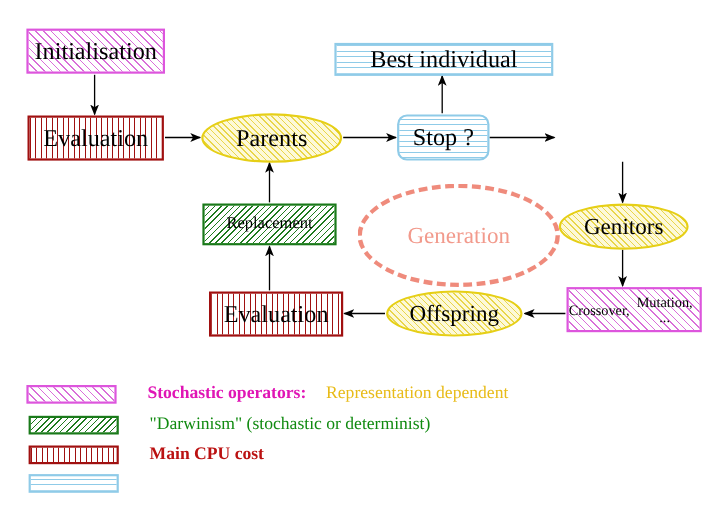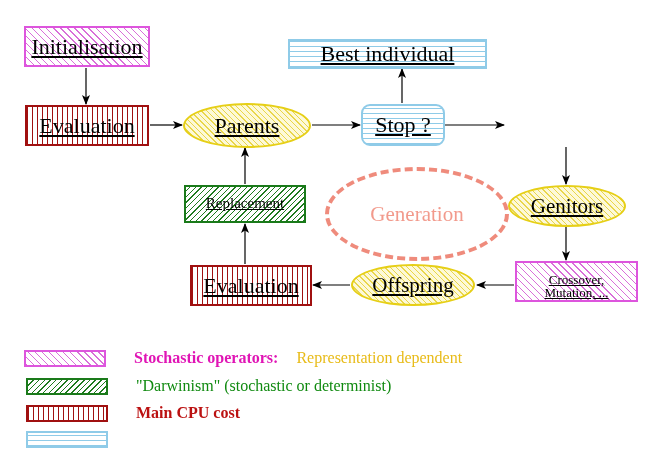--- a/index.html
+++ b/index.html
@@ -1,21 +1,21 @@
 <!DOCTYPE html>
 <html><head>
 <meta charset="utf-8">
 <style>
   html,body{margin:0;padding:0;background:#ffffff;}
   body{width:662px;height:471px;position:relative;overflow:hidden;
        font-family:"Liberation Serif",serif;color:#000;}
   #canvas{position:absolute;left:0;top:0;width:662px;height:471px;}
 
   .node{position:absolute;box-sizing:border-box;display:flex;align-items:center;
-        justify-content:center;text-align:center;line-height:1.05;text-decoration:underline;}
+        justify-content:center;text-align:center;line-height:1.05;}
   .node span{position:relative;z-index:3;}
 
   
   .pat-diag-magenta{
     background-image:repeating-linear-gradient(45deg,#d96fd9 0px,#d96fd9 1px,#ffffff 1px,#ffffff 5px);
     border:2px solid #dd55dd;}
   .pat-diag-green{
     background-image:repeating-linear-gradient(-45deg,#1e7a1e 0px,#1e7a1e 1px,#ffffff 1px,#ffffff 4px);
     border:2px solid #1a7a1a;}
   .pat-vert-red{
@@ -91,34 +91,34 @@
   </div>
 
   <div class="node pat-vert-red" style="left:25px;top:105px;width:124px;height:41px;font-size:22px;">
     <span>Evaluation</span>
   </div>
 
   <div class="node ellipse" style="left:183px;top:103px;width:128px;height:45px;font-size:22px;">
     <span>Parents</span>
   </div>
 
-  <div class="node pat-horz-blue" style="left:288px;top:39px;width:199px;height:30px;font-size:22px;">
+  <div class="node pat-horz-blue" style="left:304px;top:39px;width:199px;height:30px;font-size:22px;">
     <span>Best individual</span>
   </div>
 
   <div class="node pat-horz-blue rounded" style="left:361px;top:104px;width:84px;height:42px;font-size:22px;">
     <span>Stop ?</span>
   </div>
 
 
   <div class="node ellipse" style="left:508px;top:185px;width:118px;height:42px;font-size:21px;">
     <span>Genitors</span>
   </div>
 
-  <div class="node pat-diag-magenta" style="left:515px;top:261px;width:123px;height:41px;font-size:13px;flex-direction:column;justify-content:flex-end;">
+  <div class="node pat-diag-magenta" style="left:515px;top:261px;width:123px;height:41px;font-size:13px;">
     <span>Crossover,</span>
     <span>Mutation, ...</span>
   </div>
 
   <div class="node ellipse" style="left:351px;top:264px;width:124px;height:42px;font-size:21px;">
     <span>Offspring</span>
   </div>
 
   <div class="node pat-vert-red" style="left:190px;top:265px;width:122px;height:41px;font-size:22px;">
     <span>Evaluation</span>

